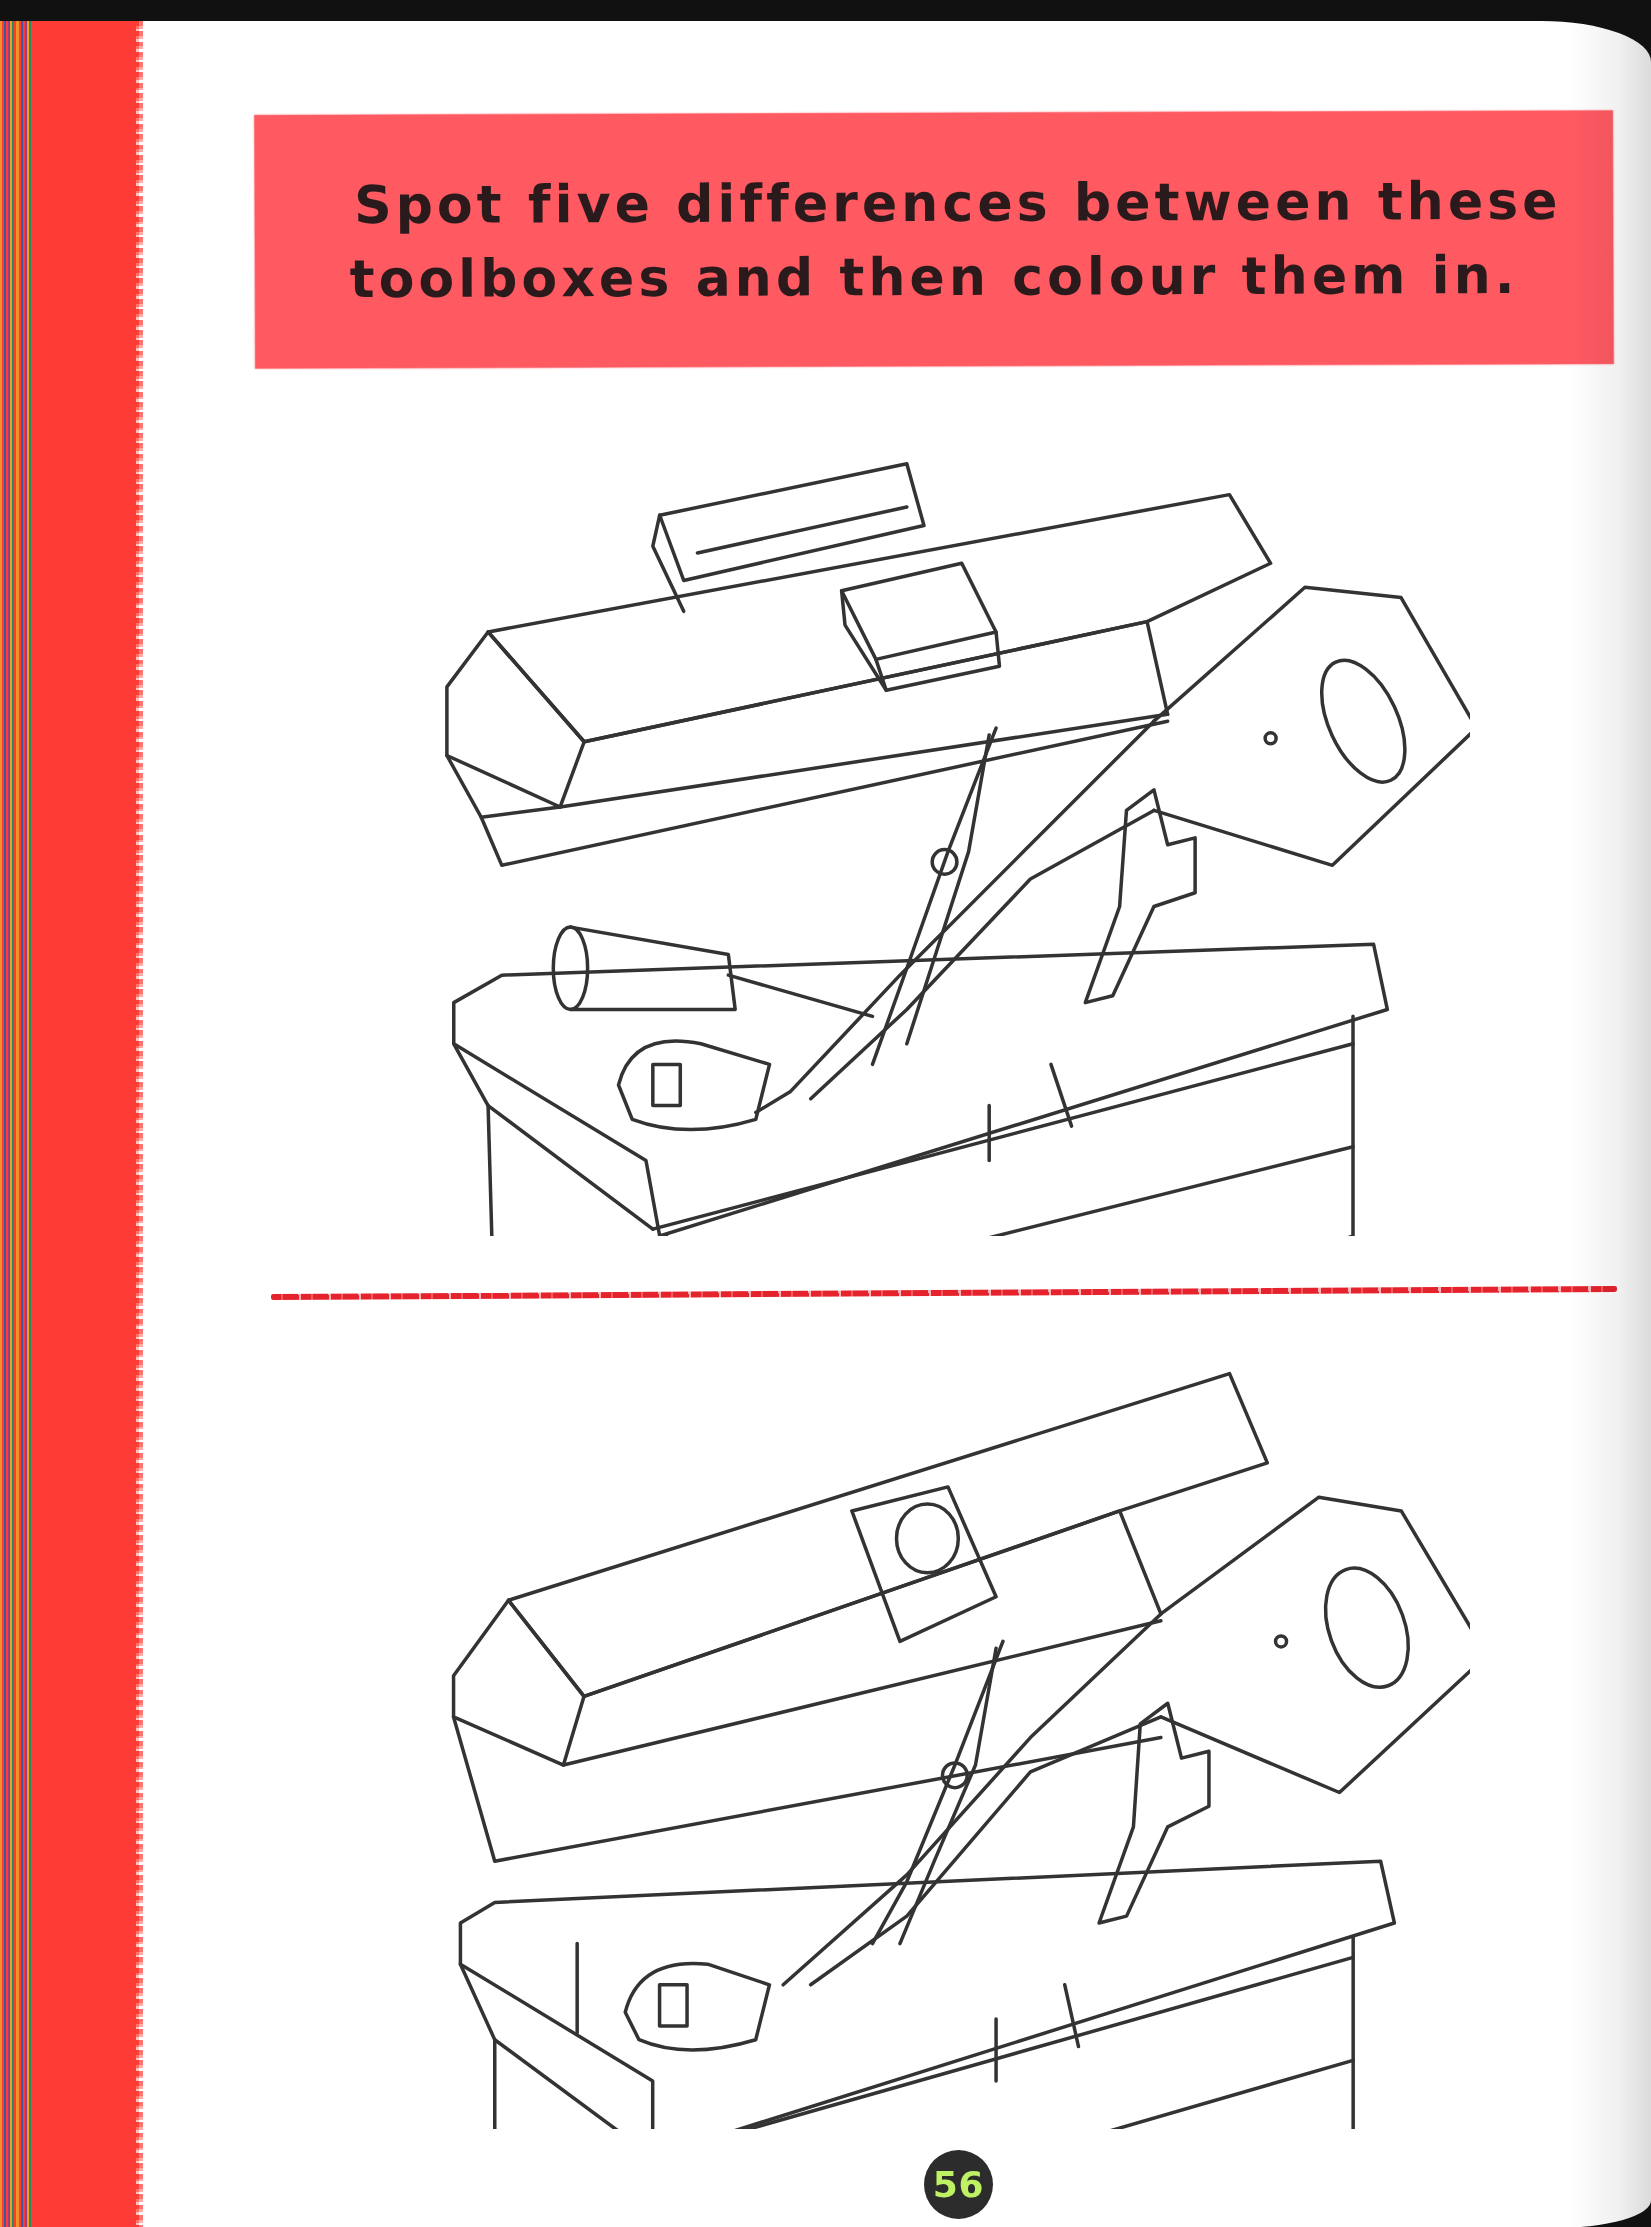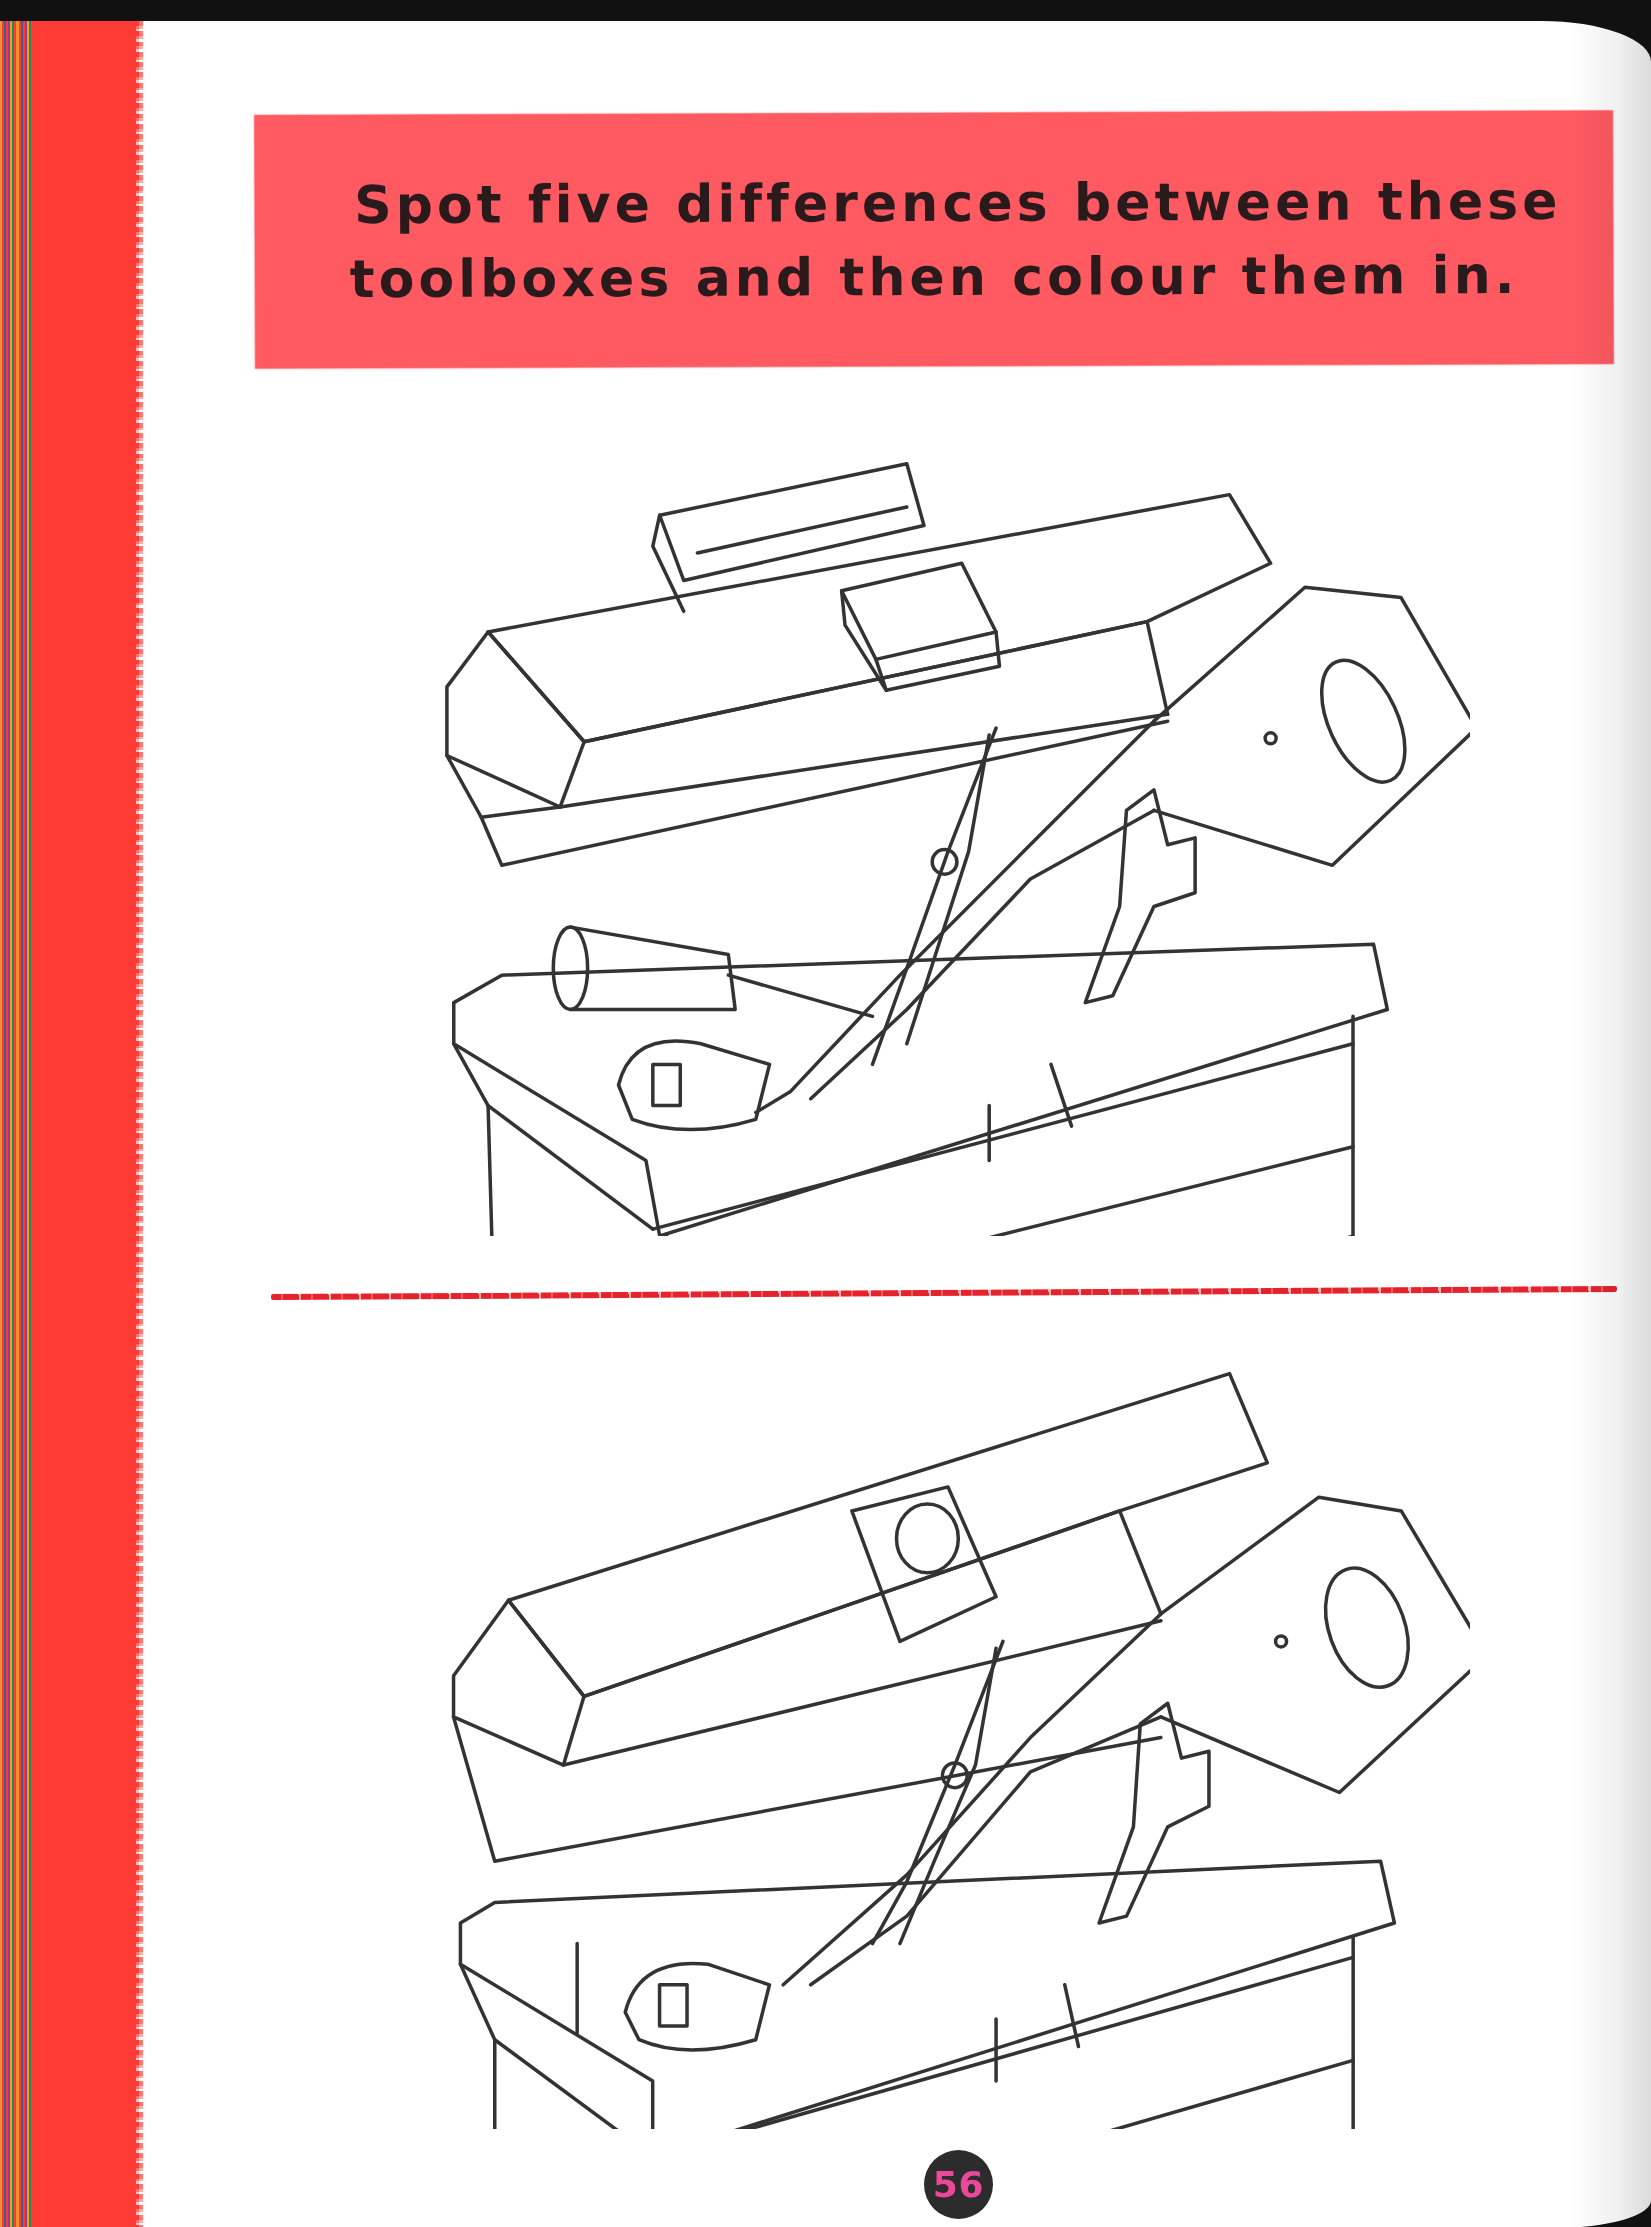--- a/index.html
+++ b/index.html
@@ -64,21 +64,21 @@
     background: repeating-linear-gradient(to right, #e4232d 0 9.6px, #f05a60 9.6px 12.4px, #e4232d 12.4px 27.5px, #ffb0b4 27.5px 30px);
     transform: rotate(-0.35deg);
     border-radius: 2.1px;
   }
   .page-number {
     position: absolute; left: 924px; top: 2129px; width: 69px; height: 69px;
     border-radius: 50%; background: #2c2c2c;
     display: flex; align-items: center; justify-content: center;
   }
   .page-number span {
-    color: #ec4899; font-family: "DejaVu Sans", sans-serif; font-weight: bold;
+    color: #bef264; font-family: "DejaVu Sans", sans-serif; font-weight: bold;
     font-size: 36px; letter-spacing: 0.7px;
   }
 </style>
 </head>
 <body>
 
 <div class="page">
   <div class="edge-stripes"></div>
   <div class="red-strip"></div>
 

